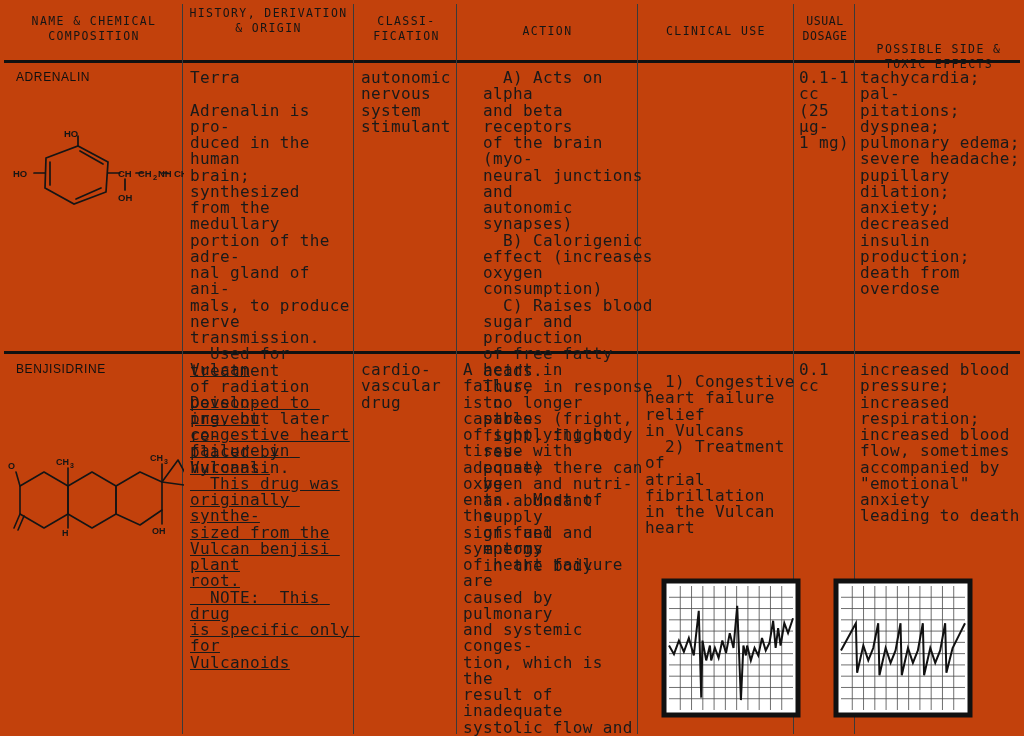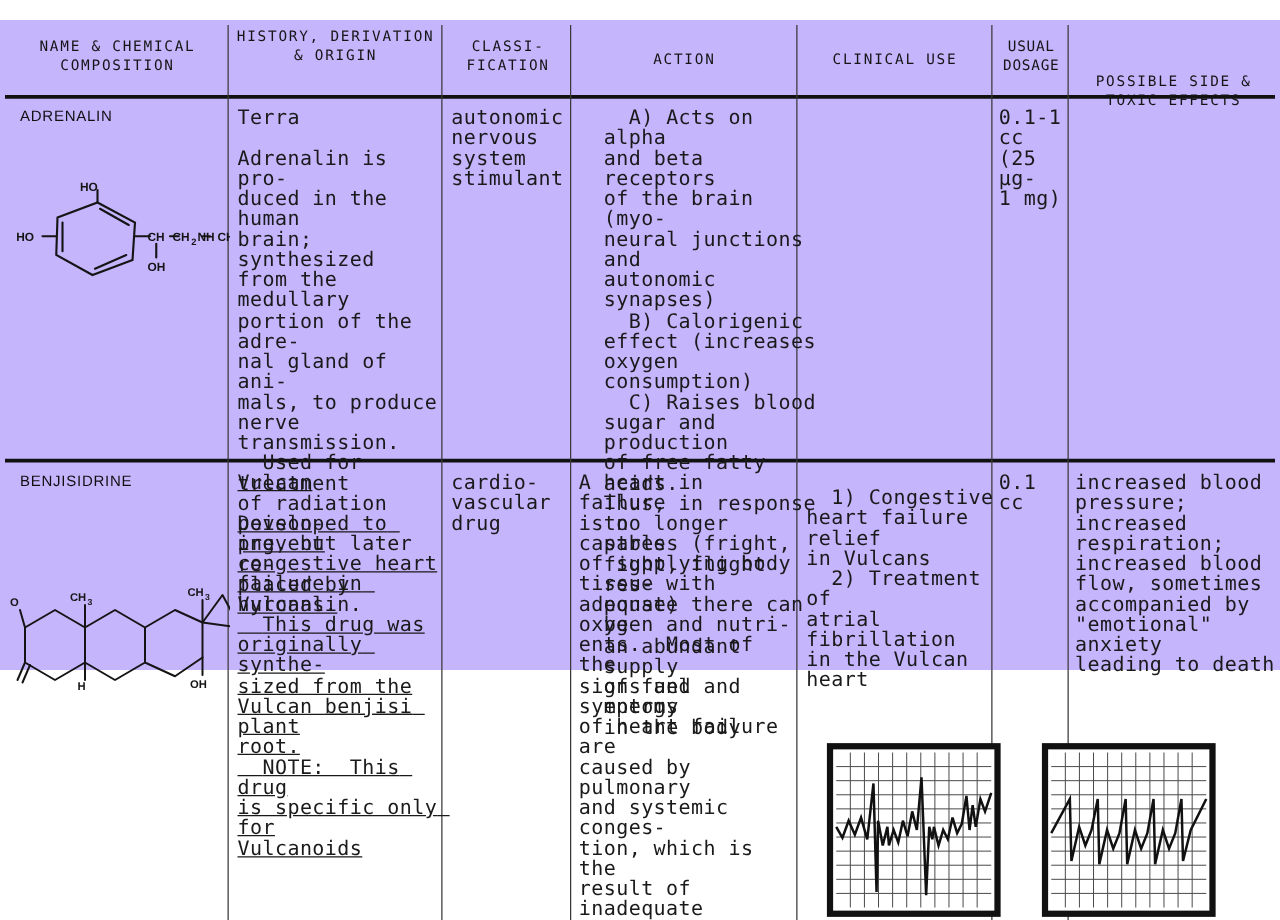--- a/index.html
+++ b/index.html
@@ -11,24 +11,24 @@
     width: 1024px;
     height: 736px;
     font-family: "DejaVu Sans Mono", monospace;
     color: #111111;
     overflow: hidden;
     position: relative;
   }
 
   #sheet {
     position: absolute;
-    left: 0; top: 16px;
+    left: 0; top: 0;
     width: 1024px;
-    height: 520px;
-    background: #c4b5fd;
+    height: 736px;
+    background: #c2410c;
   }
 
   
   .hrule {
     position: absolute;
     background: #111;
     left: 4px;
     width: 1016px;
   }
   .hrule.thick { height: 3px; }
@@ -169,20 +169,28 @@
 stress (fright,
 fight, flight res-
 ponse) there can be
 an abundant supply
 of fuel and energy
 in the body</div>
   <div class="cell" style="left:799px; top:70px; width:58px;">0.1-1
 cc
 (25 μg-
 1 mg)</div>
+  <div class="cell" style="left:860px; top:70px; width:164px;">tachycardia; pal-
+pitations; dyspnea;
+pulmonary edema;
+severe headache;
+pupillary dilation;
+anxiety; decreased
+insulin production;
+death from overdose</div>
 
   <div class="drugname" style="left:16px; top:362px;">BENJISIDRINE</div>
 
   <div style="position:absolute; left:6px; top:424px;">
     <svg width="178" height="112" viewBox="0 0 178 112">
       <g stroke="#151515" stroke-width="1.6" fill="none" stroke-linecap="round" stroke-linejoin="round">
 
         <polygon points="14,62 14,90 38,104 62,90 62,62 38,48"></polygon>
 
         <polygon points="62,62 62,90 86,104 110,90 110,62 86,48"></polygon>

